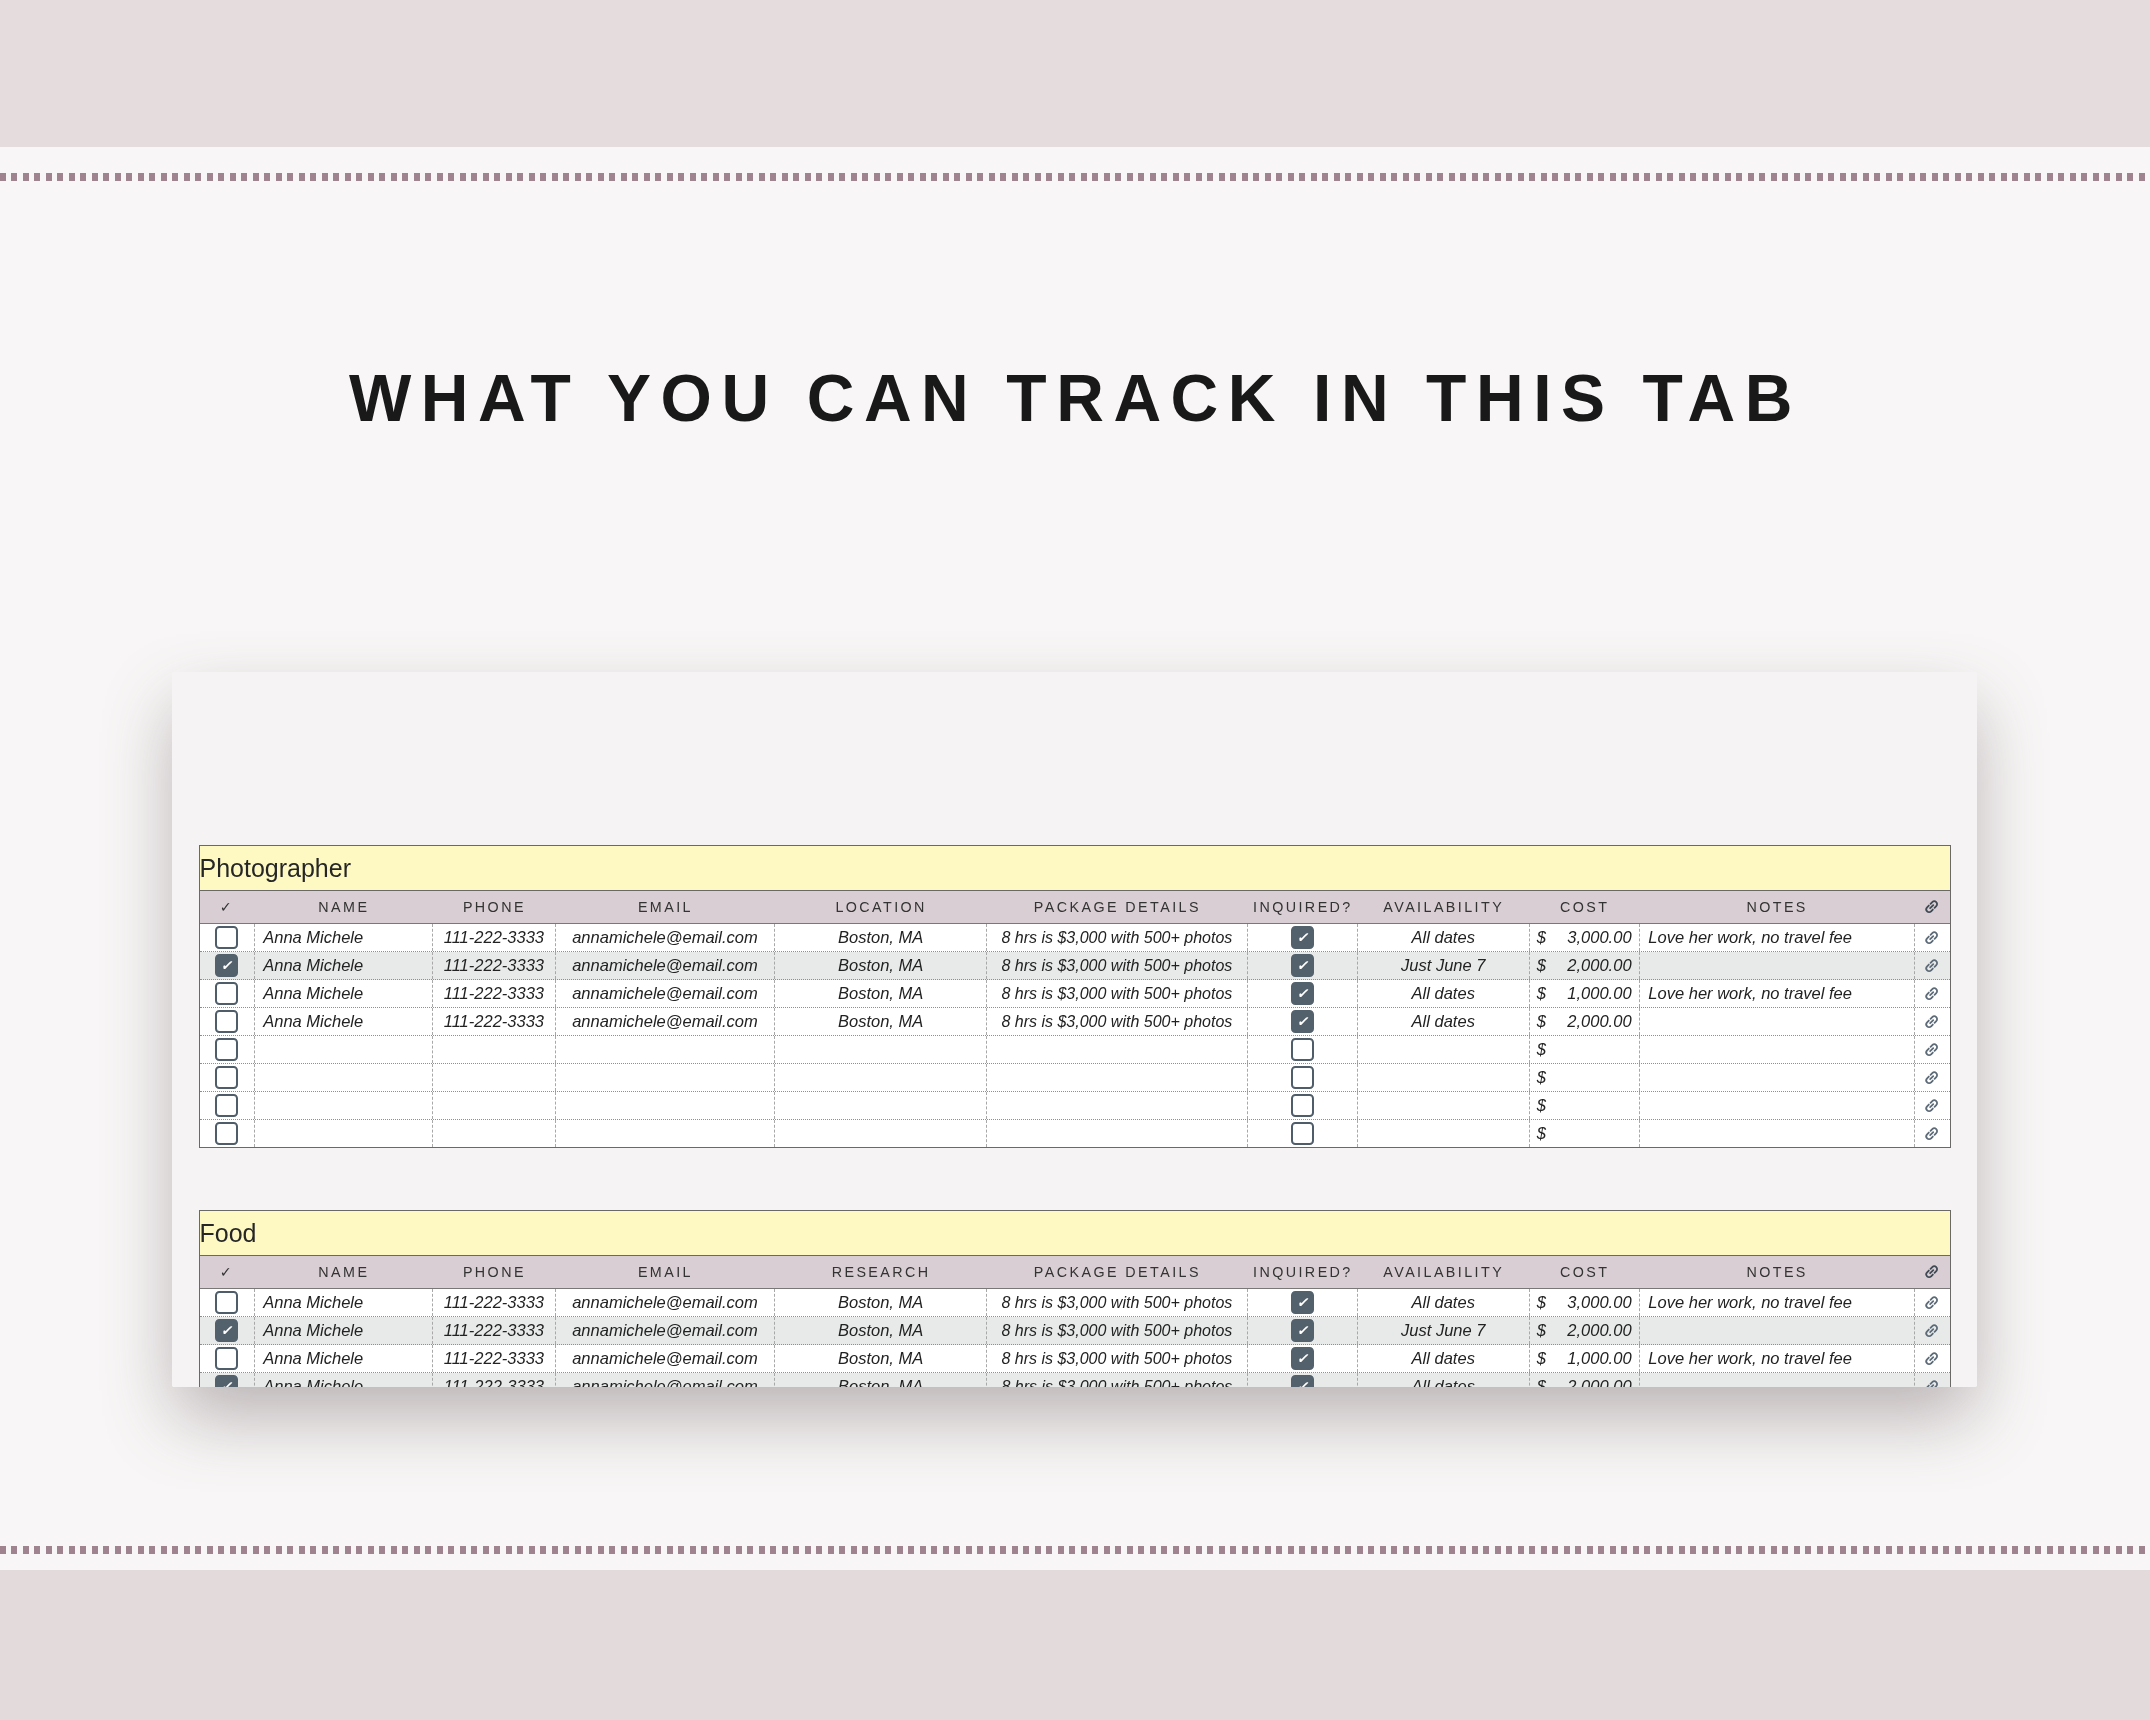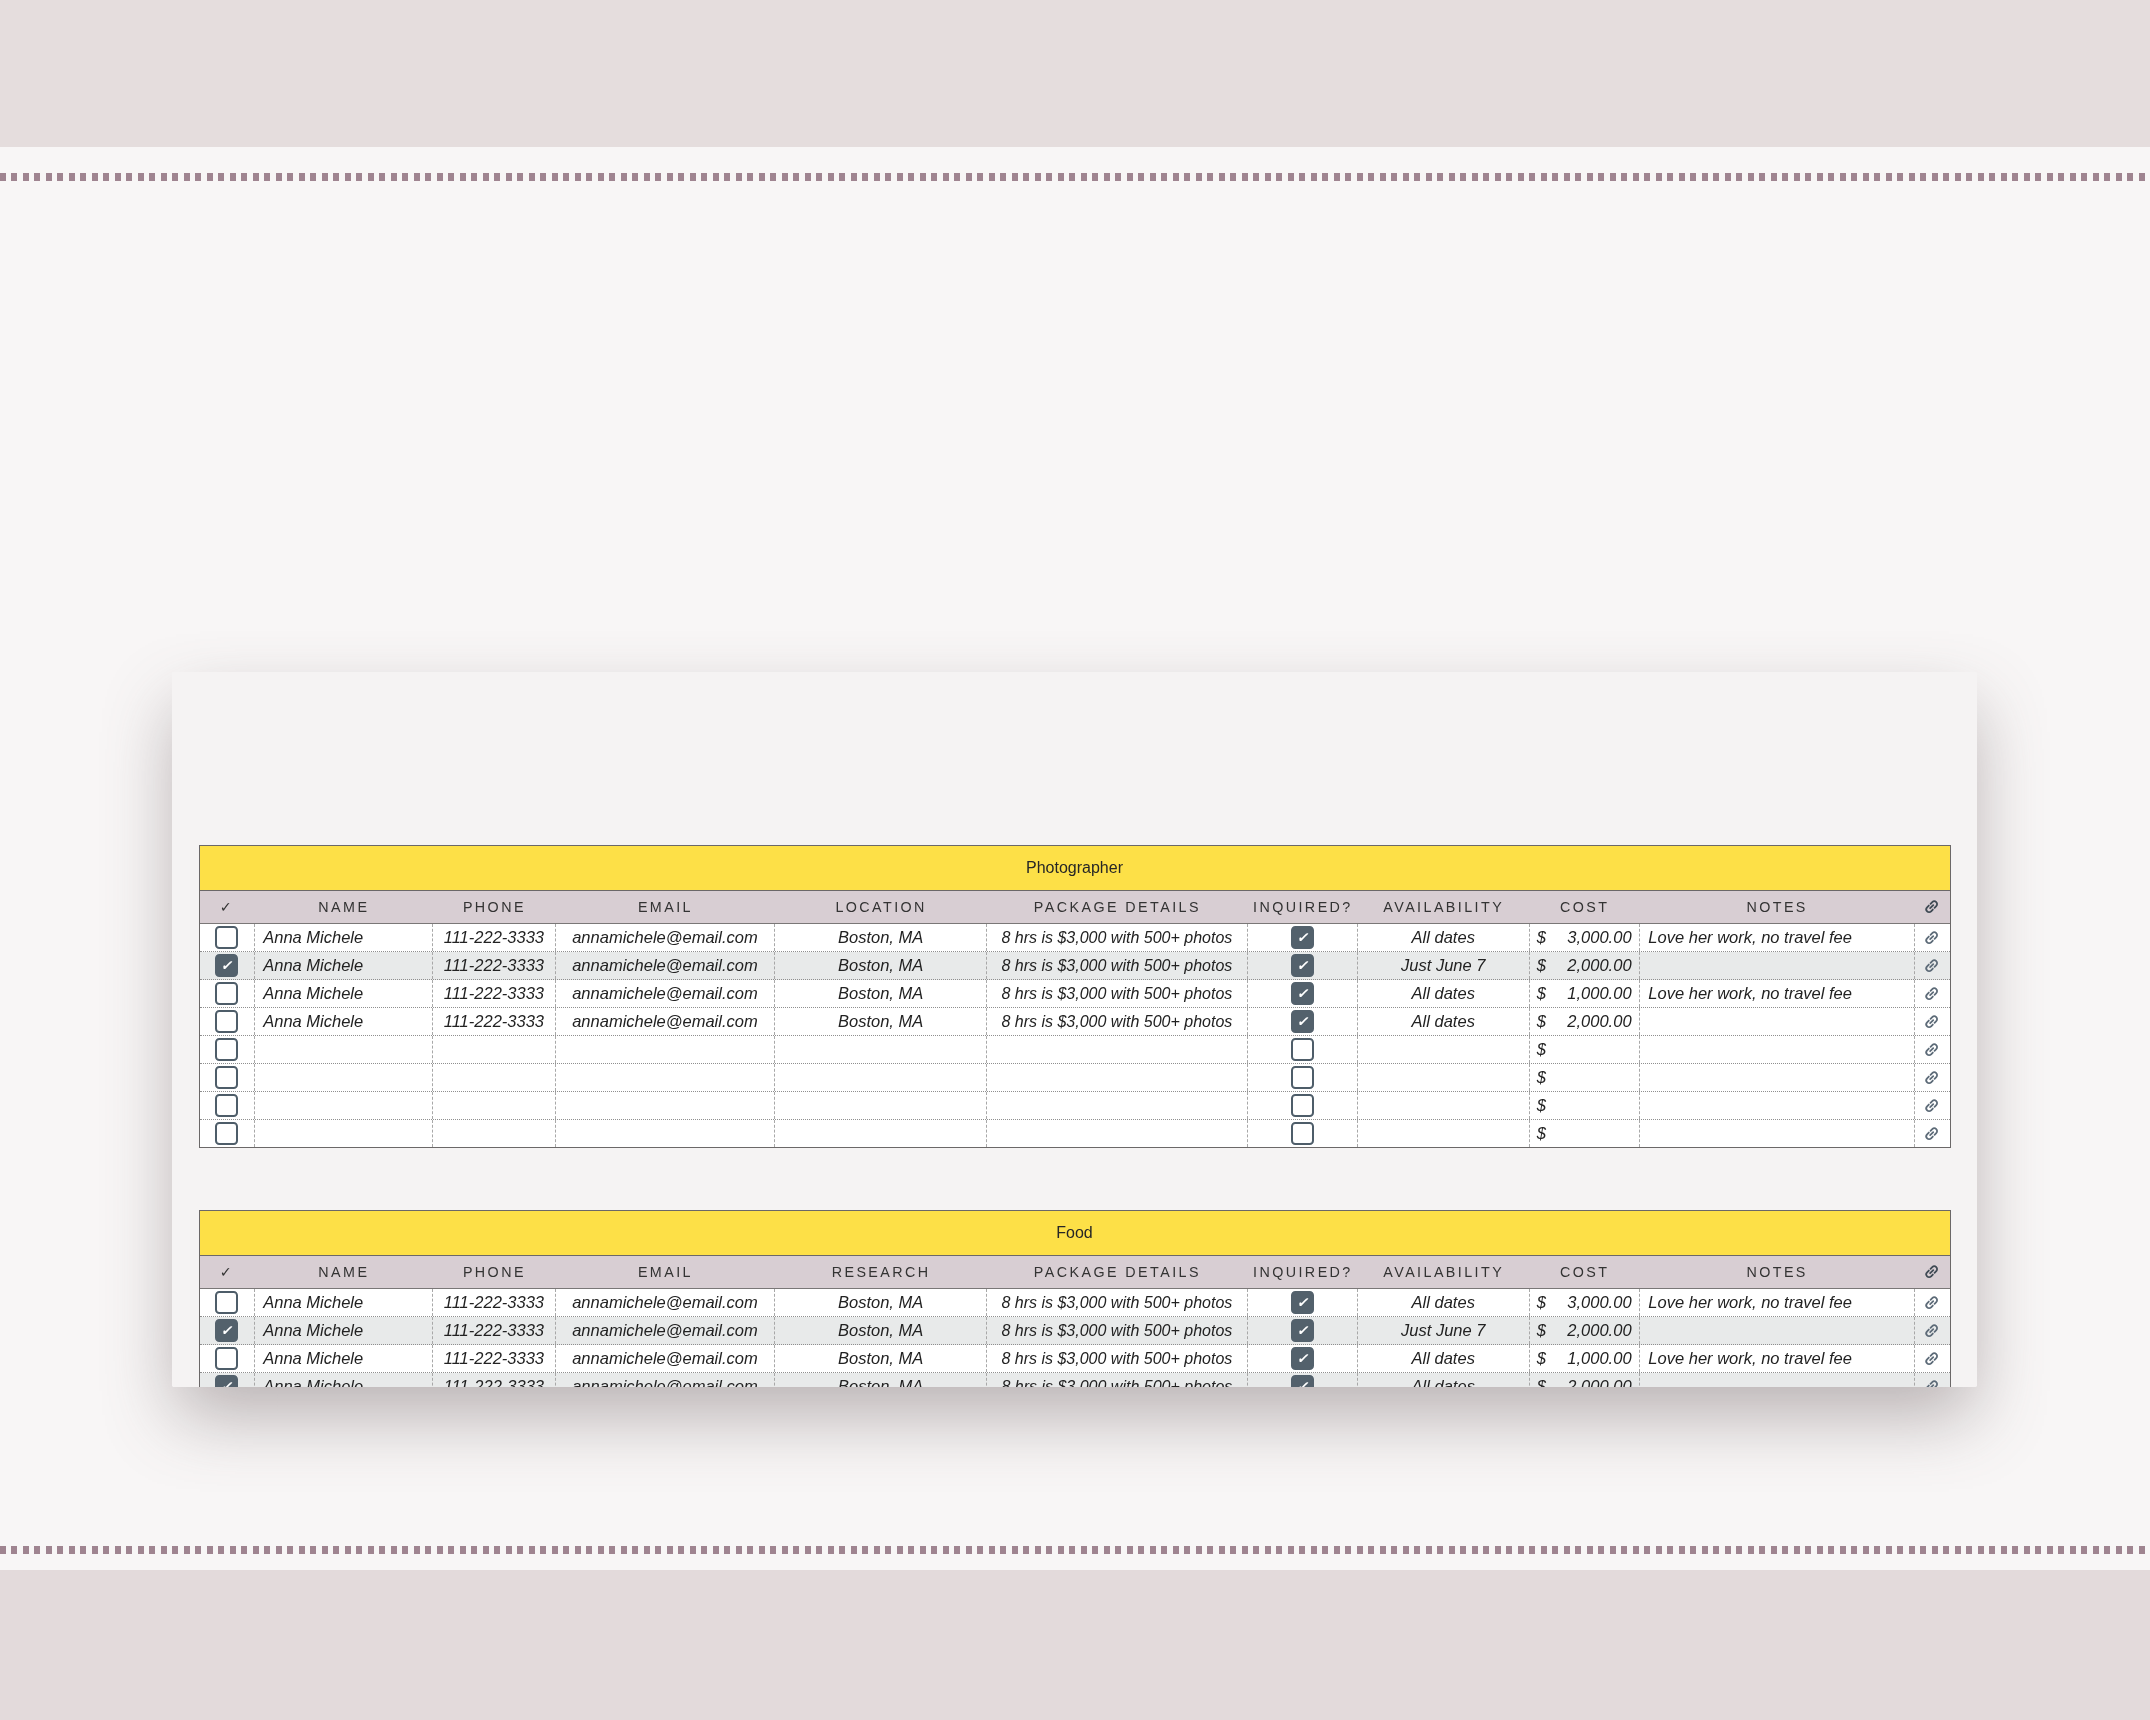--- a/index.html
+++ b/index.html
@@ -30,22 +30,22 @@
   .tabbar{
     height:36px;line-height:37px;background:#e9e6e6;border-bottom:2.2px solid #5e5b5b;
     text-align:center;font-size:16.5px;letter-spacing:0.22em;color:#3c3c3c;white-space:nowrap;
   }
   .sheet-title{
     margin-top:37px;text-align:center;font-family:"Liberation Serif",serif;font-weight:400;
     font-size:46px;letter-spacing:0.28em;color:#5c5c5c;
   }
   .vtable{position:absolute;left:26.5px;width:1752px;border:1.4px solid #6b6868;background:#ffffff;box-sizing:border-box;}
   .band{
-    height:44px;line-height:44px;background:#fde047;border-bottom:1.4px solid #6b6868;
-    text-align:center;font-size:16px;color:#262626;
+    height:44px;line-height:44px;background:#fef9c3;border-bottom:1.4px solid #6b6868;
+    font-size:25px;color:#262626;
   }
   .thead{
     display:flex;height:32px;background:#d8ced3;border-bottom:1.4px solid #7a7777;
     font-size:14.3px;letter-spacing:0.17em;color:#333333;align-items:center;
   }
   .thead .cell{border-right:none;}
   .trow{display:flex;height:27px;background:#ffffff;border-bottom:0.7px dotted #8f8f8f;
     font-size:16.5px;color:#222222;align-items:center;font-style:italic;}
   .trow:last-child{border-bottom:none;}
   .trow.hl{background:#e8eaea;}
@@ -69,20 +69,21 @@
   .logo .amp{font-size:66px;display:inline-block;transform:translateY(7.2px);margin:0 -6.5px;}
 </style>
 </head>
 <body>
 
 <div class="page">
 
   <div class="top-band"></div>
   <div class="dotline top"></div>
 
+  <h1 class="title">WHAT YOU CAN TRACK IN THIS TAB</h1>
 
 
   <div class="sheet">
     <div id="tables">
         <div class="vtable" style="top:173px">
           <div class="band">Photographer</div>
           <div class="thead">
             <div class="cell " style="width:3.15%">✓</div>
             <div class="cell " style="width:10.2%">NAME</div>
             <div class="cell " style="width:7%">PHONE</div>

